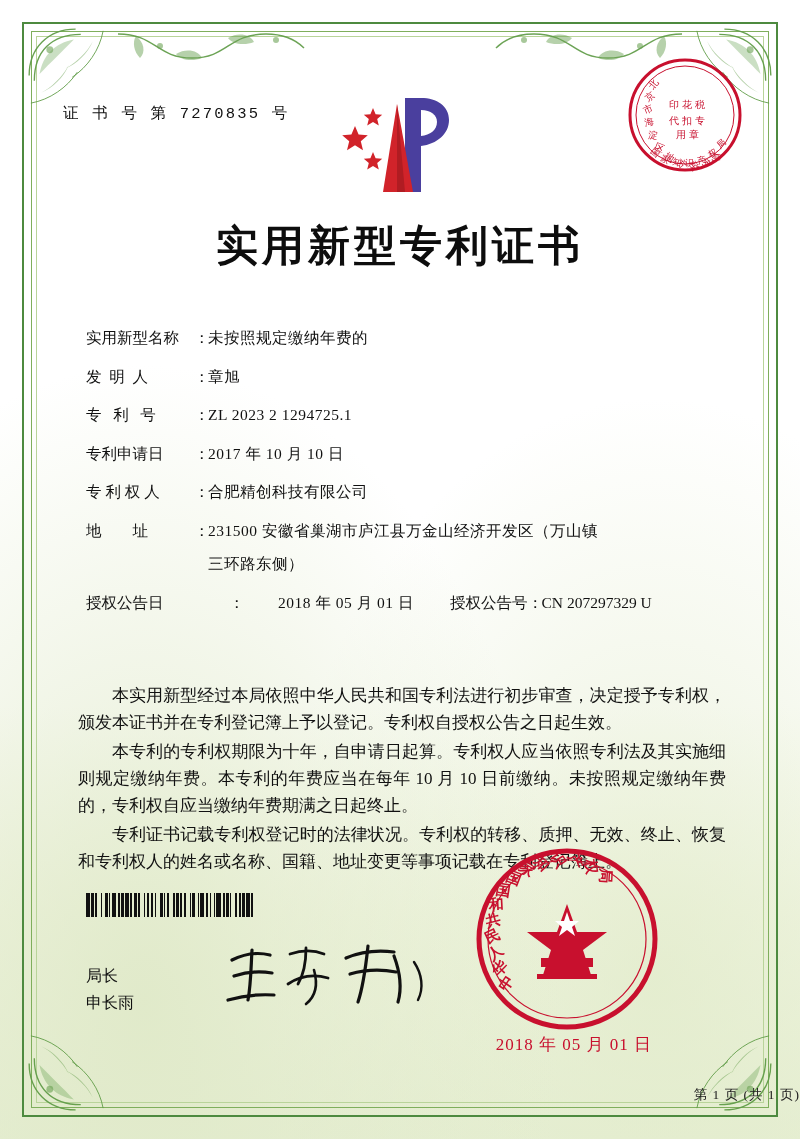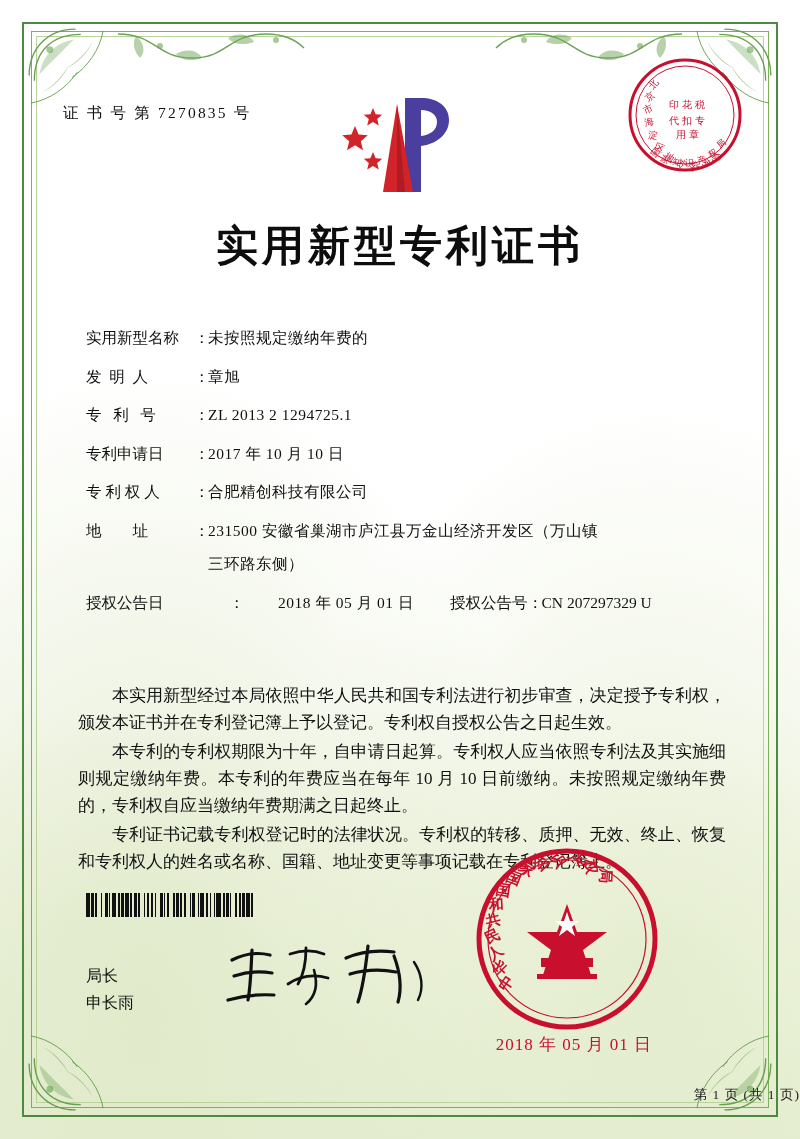--- a/index.html
+++ b/index.html
@@ -71,21 +71,21 @@
   .vine.right { right: 116px; transform: scaleX(-1); }
 
   
   .cert-no {
     position: absolute;
     left: 63px;
     top: 103px;
     font-size: 15.5px;
     letter-spacing: 2.2px;
     color: #111;
-    font-family: Liberation Serif, serif;
+    font-family: Liberation Mono, monospace;
   }
 
   
   .logo {
     position: absolute;
     left: 333px;
     top: 90px;
     width: 128px;
     height: 110px;
   }
@@ -395,21 +395,21 @@
 
     <div class="field-row">
       <span class="field-label">发  明  人</span>
       <span class="field-colon">：</span>
       <span class="field-value">章旭</span>
     </div>
 
     <div class="field-row">
       <span class="field-label">专   利   号</span>
       <span class="field-colon">：</span>
-      <span class="field-value">ZL 2013 2 1294725.1</span>
+      <span class="field-value">ZL 2023 2 1294725.1</span>
     </div>
 
     <div class="field-row">
       <span class="field-label">专利申请日</span>
       <span class="field-colon">：</span>
       <span class="field-value">2017 年 10 月 10 日</span>
     </div>
 
     <div class="field-row">
       <span class="field-label">专 利 权 人</span>

